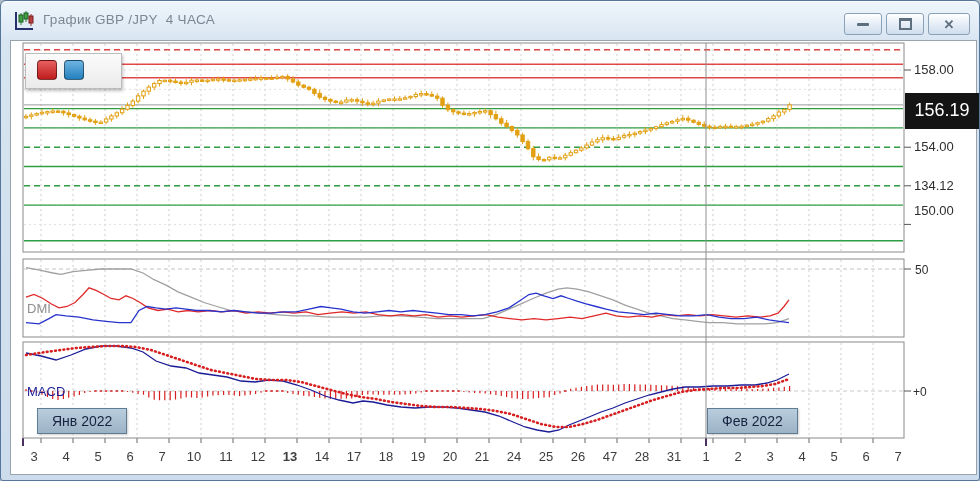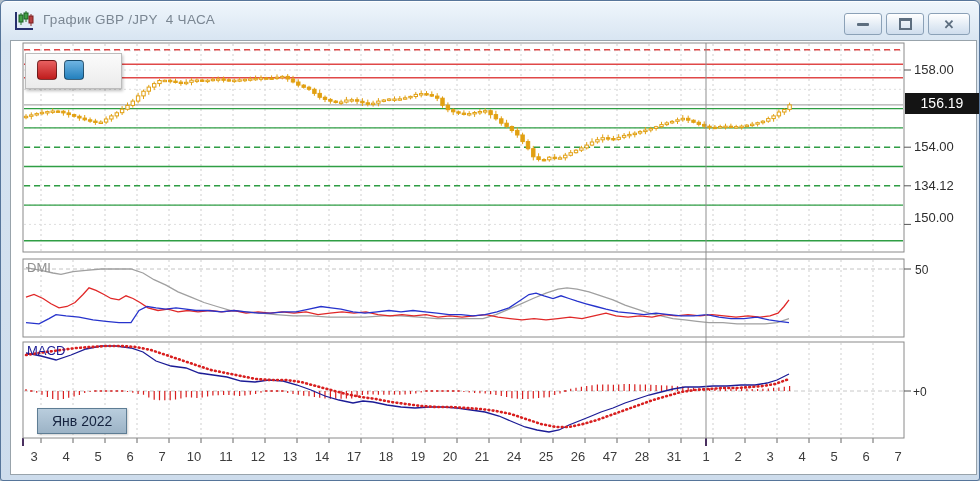--- a/index.html
+++ b/index.html
@@ -18,25 +18,25 @@
   .glyph-max{display:block;width:9px;height:7px;border:2px solid #5d6e7f;border-top-width:3px;}
   .glyph-x{font-size:13px;font-weight:bold;color:#5d6e7f;line-height:1;}
   .client{position:absolute;left:9px;top:39px;width:967px;height:435px;background:#fff;
     border:1px solid #98a3ab;box-sizing:border-box;}
   #plot{position:absolute;left:0;top:0;pointer-events:none;}
   .legend{position:absolute;left:24px;top:52px;width:95px;height:34px;
     background:linear-gradient(#fbfbfb,#ebebeb);border:1px solid #bcbcbc;box-shadow:1px 2px 3px rgba(0,0,0,.25);}
   .lg-btn{position:absolute;top:6px;width:20px;height:20px;border-radius:4px;cursor:pointer;border:1px solid rgba(0,0,0,.45);}
   #lg-red{left:11px;}
   #lg-blue{left:38px;}
-  .pane-label{position:absolute;font-size:13px;}
+  .pane-label{position:absolute;font-size:13px;margin-top:41px;}
   .pane-label.dmi{left:26px;top:259px;color:#8f8f8f;}
   .pane-label.macd{left:26px;top:342px;color:#1c1c96;}
-  .price-badge{position:absolute;left:904px;top:90px;width:74px;height:21px;background:#141414;color:#ffffff;
-    font-size:14px;display:flex;align-items:center;justify-content:center;}
+  .price-badge{position:absolute;left:904px;top:90px;width:74px;height:36px;background:#141414;color:#ffffff;
+    font-size:18px;display:flex;align-items:center;justify-content:center;}
   .axis-label{position:absolute;font-size:12px;color:#2e2e2e;}
   .fifty{left:914px;top:262px;}
   .zero{left:912px;top:384px;}
   .month-badge{position:absolute;top:407px;height:24px;padding:0 14px;
     background:linear-gradient(#b9cddd,#9cb3c6);border:1px solid #5e7d94;color:#15233f;
     font-size:14px;display:flex;align-items:center;justify-content:center;box-shadow:1px 1px 2px rgba(0,0,0,.2);}
   .m1{left:36px;} .m2{left:706px;}
   .price-label{position:absolute;left:913px;font-size:13px;color:#2e2e2e;}
   .xlab{position:absolute;top:448px;font-size:13px;color:#3d3d3d;transform:translateX(-50%);}
 </style>
@@ -663,37 +663,38 @@
   </div>
 
   <span class="pane-label dmi">DMI</span>
   <span class="pane-label macd">MACD</span>
 
   <div class="price-badge" style="top: 91.933px;">156.19</div>
   <span class="axis-label fifty">50</span>
   <span class="axis-label zero">+0</span>
 
   <div class="month-badge m1">Янв 2022</div>
+  <div class="month-badge m2">Фев 2022</div>
 
   <div id="price-labels">
       <span class="price-label" style="top: 61px;">158.00</span>
       <span class="price-label" style="top: 138.2px;">154.00</span>
       <span class="price-label" style="top: 176.8px;">134.12</span>
-      <span class="price-label" style="top: 209px;">150.00</span>
+      <span class="price-label" style="top: 202px;">150.00</span>
     </div>
   <div id="x-labels">
       <span class="xlab" style="left: 33px;">3</span>
       <span class="xlab" style="left: 65px;">4</span>
       <span class="xlab" style="left: 97px;">5</span>
       <span class="xlab" style="left: 129px;">6</span>
       <span class="xlab" style="left: 161px;">7</span>
       <span class="xlab" style="left: 193px;">10</span>
       <span class="xlab" style="left: 225px;">11</span>
       <span class="xlab" style="left: 257px;">12</span>
-      <span class="xlab" style="left: 289px;">13</span>
+      <span class="xlab" style="left: 289px; font-weight: bold;">13</span>
       <span class="xlab" style="left: 321px;">14</span>
       <span class="xlab" style="left: 353px;">17</span>
       <span class="xlab" style="left: 385px;">18</span>
       <span class="xlab" style="left: 417px;">19</span>
       <span class="xlab" style="left: 449px;">20</span>
       <span class="xlab" style="left: 481px;">21</span>
       <span class="xlab" style="left: 513px;">24</span>
       <span class="xlab" style="left: 545px;">25</span>
       <span class="xlab" style="left: 577px;">26</span>
       <span class="xlab" style="left: 609px;">47</span>

